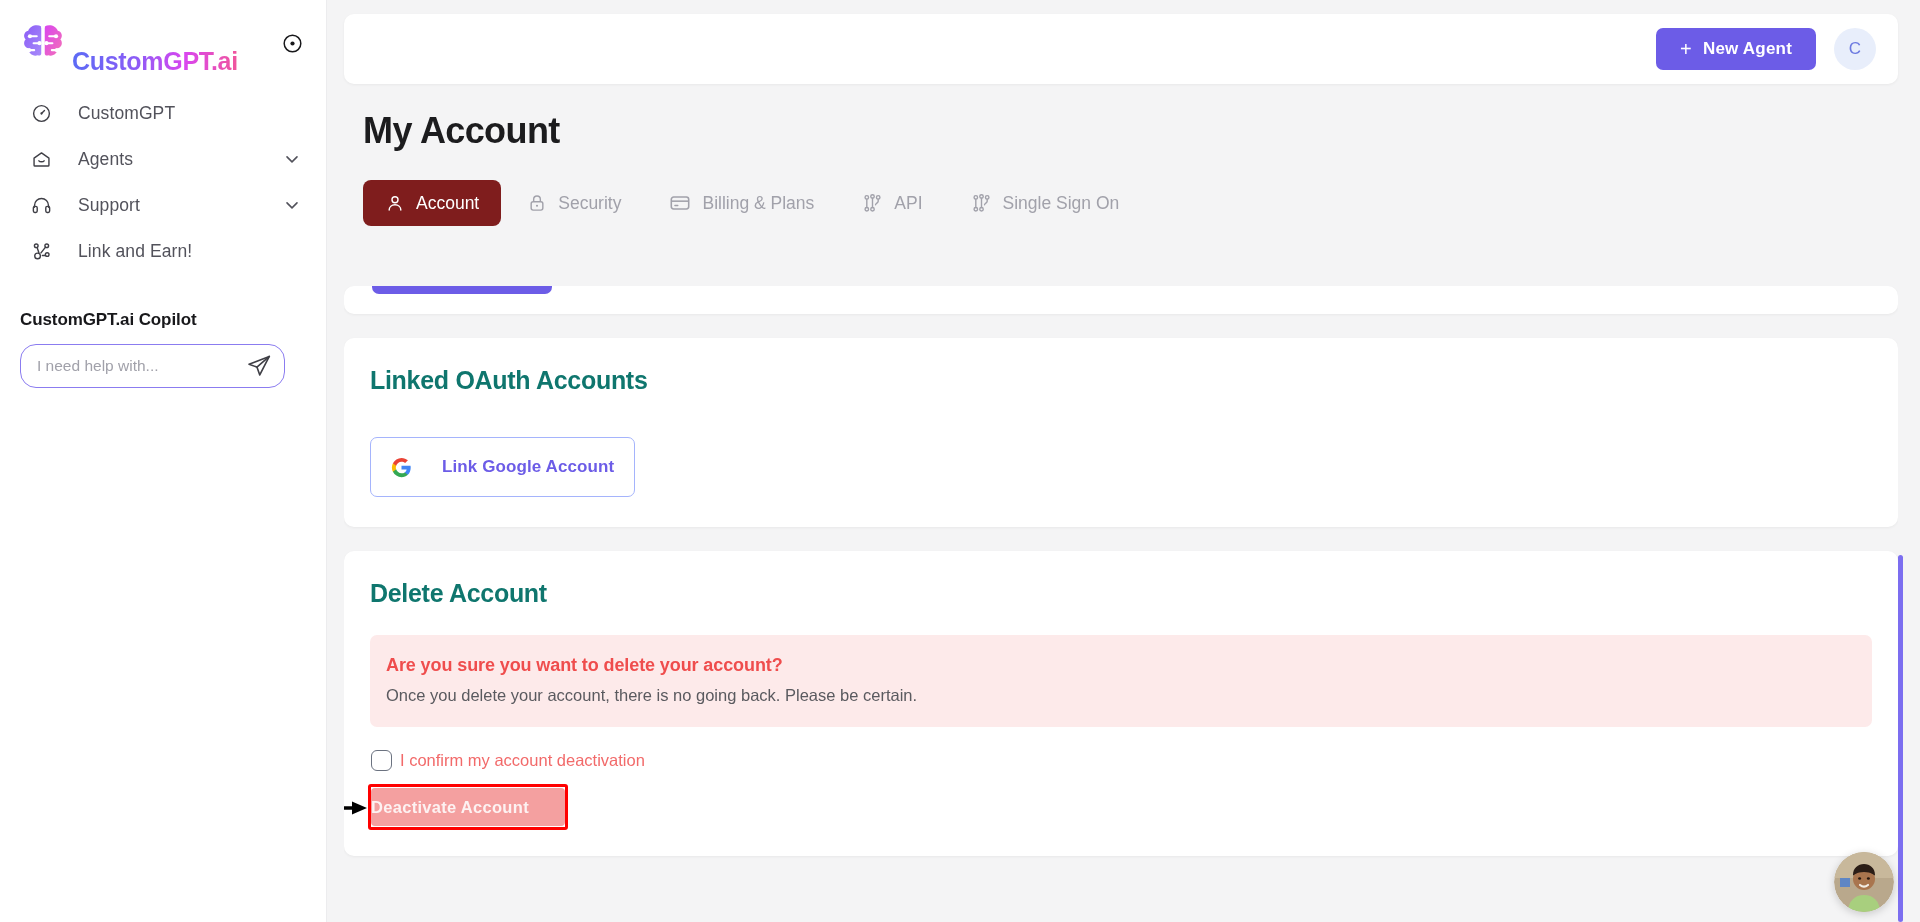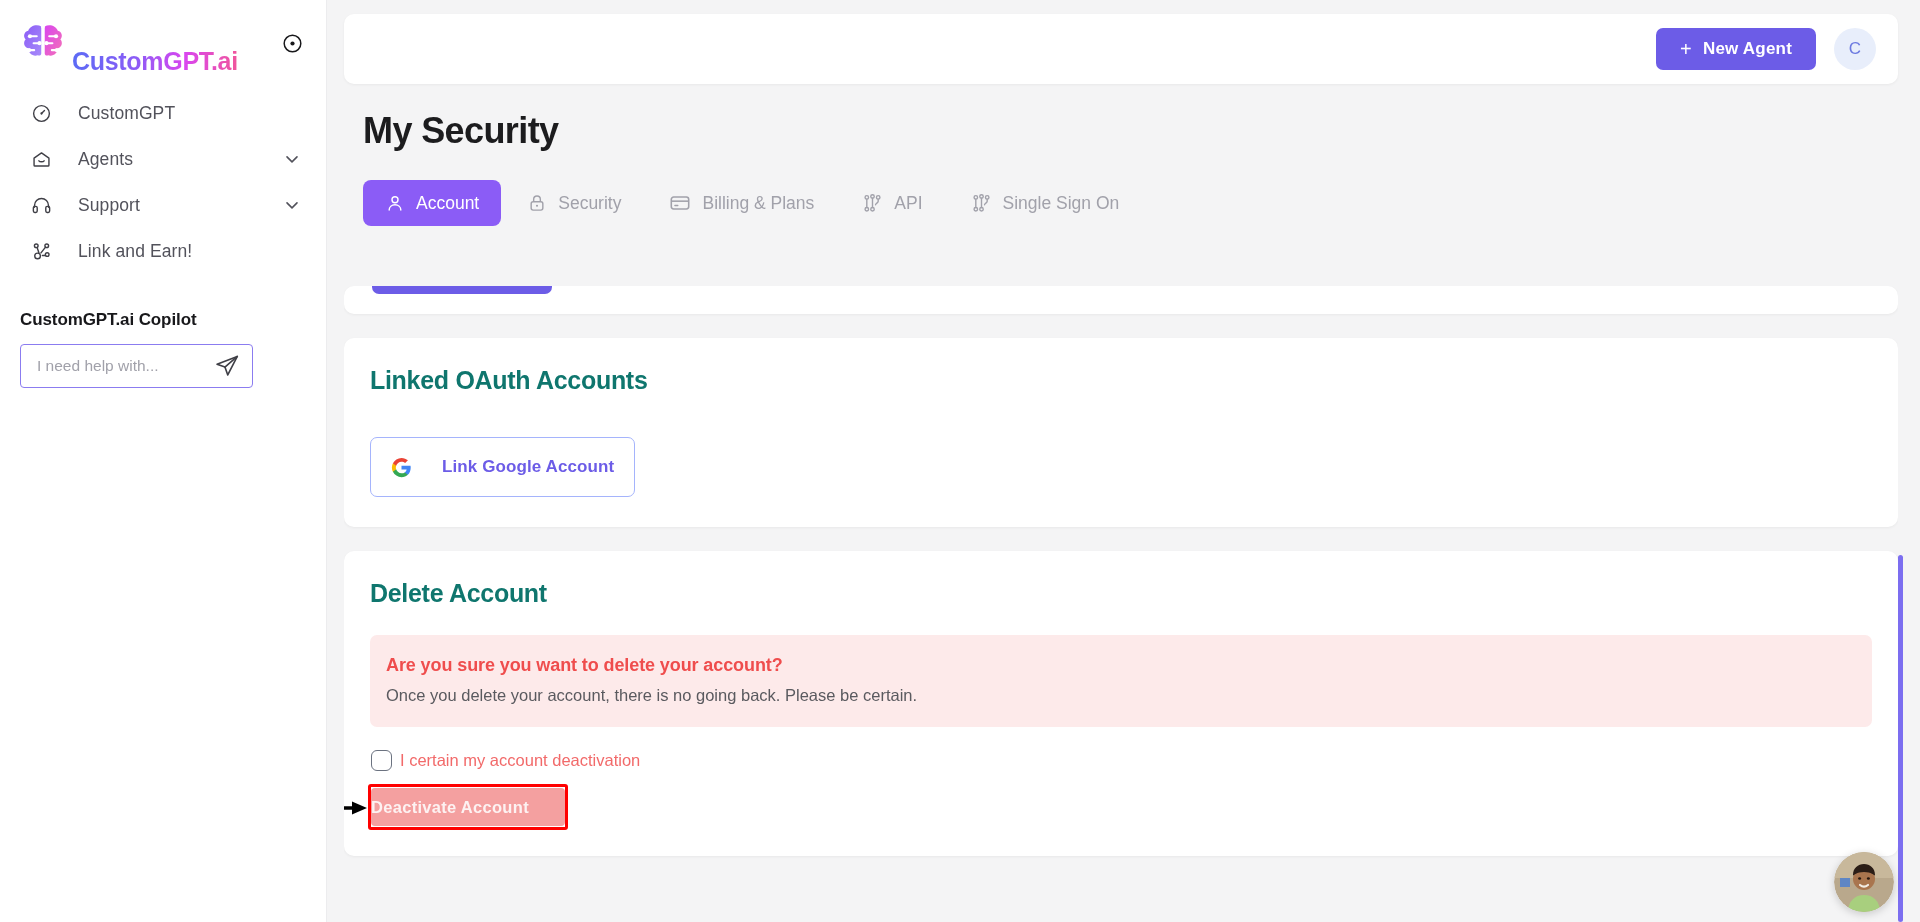--- a/index.html
+++ b/index.html
@@ -58,22 +58,22 @@
   }
   .nav-chev { margin-left: auto; color: #52525b; display: flex; }
 
   .copilot { margin-top: 36px; padding: 0 20px; }
   .copilot-title {
     font-size: 17px; font-weight: bold; color: #18181b;
     letter-spacing: -0.1px; margin-left: 0px;
   }
   .copilot-box {
     margin-top: 14px;
-    height: 44px; width: 233px;
-    border: 1.5px solid #8b7cf0; border-radius: 4px;
+    height: 44px; width: 265px;
+    border: 1.5px solid #8b7cf0; border-radius: 16px;
     background: #fff;
     display: flex; align-items: center;
     padding: 0 12px 0 16px;
   }
   .copilot-input {
     border: none; outline: none; flex: 1;
     font-size: 15.5px; color: #3f3f46;
     font-family: "Liberation Sans", sans-serif;
     background: transparent; min-width: 0;
   }
@@ -127,21 +127,21 @@
     margin: 28px 0 0 19px;
     gap: 4px;
   }
   .tab {
     display: flex; align-items: center; gap: 11px;
     height: 46px; padding: 0 22px;
     border-radius: 8px;
     font-size: 17.5px; color: #a1a1aa;
     cursor: pointer; white-space: nowrap;
   }
-  .tab.active { background: #8b5cf6; color: #fff; }
+  .tab.active { background: #7f1d1d; color: #fff; }
   .tab .t-ic { display: flex; align-items: center; }
 
   
   .scroll-area {
     position: absolute;
     left: 17px; right: 22px;
     top: 286px; bottom: 0;
     overflow: hidden;
   }
   .cut-card {
@@ -373,21 +373,21 @@
     <div class="topbar">
       <button class="new-agent-btn">
         <span class="plus-icon">+</span>
         <span>New Agent</span>
       </button>
       <div class="avatar">
         <span>C</span>
       </div>
     </div>
 
-    <h1 class="page-title">My Security</h1>
+    <h1 class="page-title">My Account</h1>
 
     <div class="tabs">
 
       <div class="tab active">
         <span class="t-ic">
           <svg width="20" height="20" viewBox="0 0 24 24" fill="none" stroke="currentColor" stroke-width="1.7">
             <circle cx="12" cy="8" r="3.6"></circle>
               <path d="M5 20.5c0 -4 3.2 -6.4 7 -6.4s7 2.4 7 6.4" stroke-linecap="round"></path>
           </svg>
         </span>
@@ -467,21 +467,21 @@
       <section class="card">
         <h2 class="card-title">Delete Account</h2>
 
         <div class="danger-box">
           <div class="danger-title">Are you sure you want to delete your account?</div>
           <div class="danger-sub">Once you delete your account, there is no going back. Please be certain.</div>
         </div>
 
         <div class="confirm-row">
           <div class="cbox"></div>
-          <span class="confirm-label">I certain my account deactivation</span>
+          <span class="confirm-label">I confirm my account deactivation</span>
         </div>
 
         <div class="deact-wrap">
           <button class="deact-btn">
             <span>Deactivate Account</span>
           </button>
           <div class="annot-ring"></div>
           <svg class="annot-arrow" viewBox="0 0 125 16">
             <path d="M0 8h110" stroke="#000" stroke-width="3.4"></path>
             <path d="M106 1.5L121 8l-15 6.5z" fill="#000"></path>

